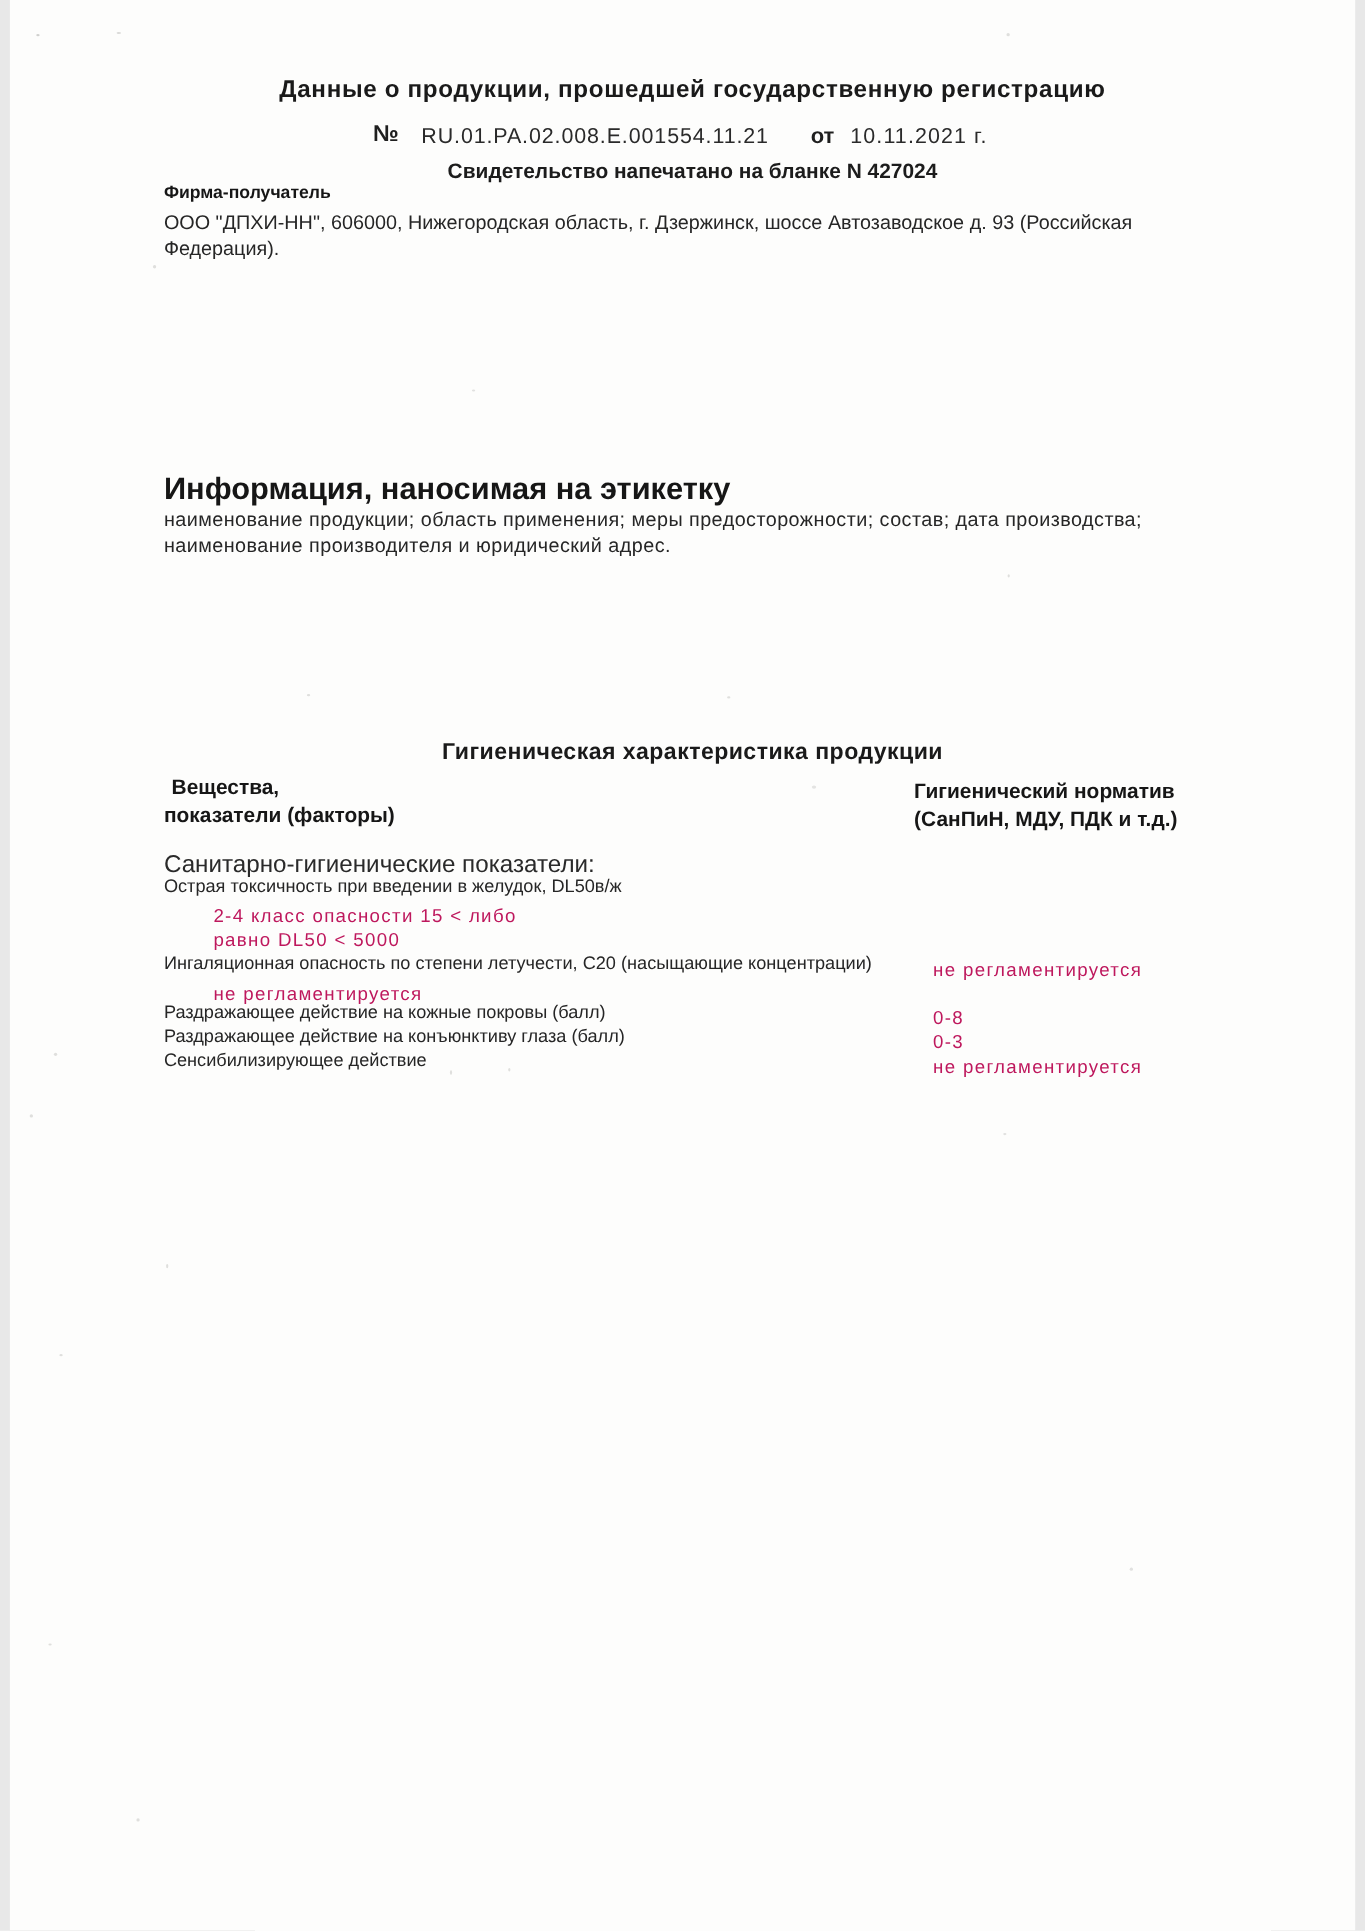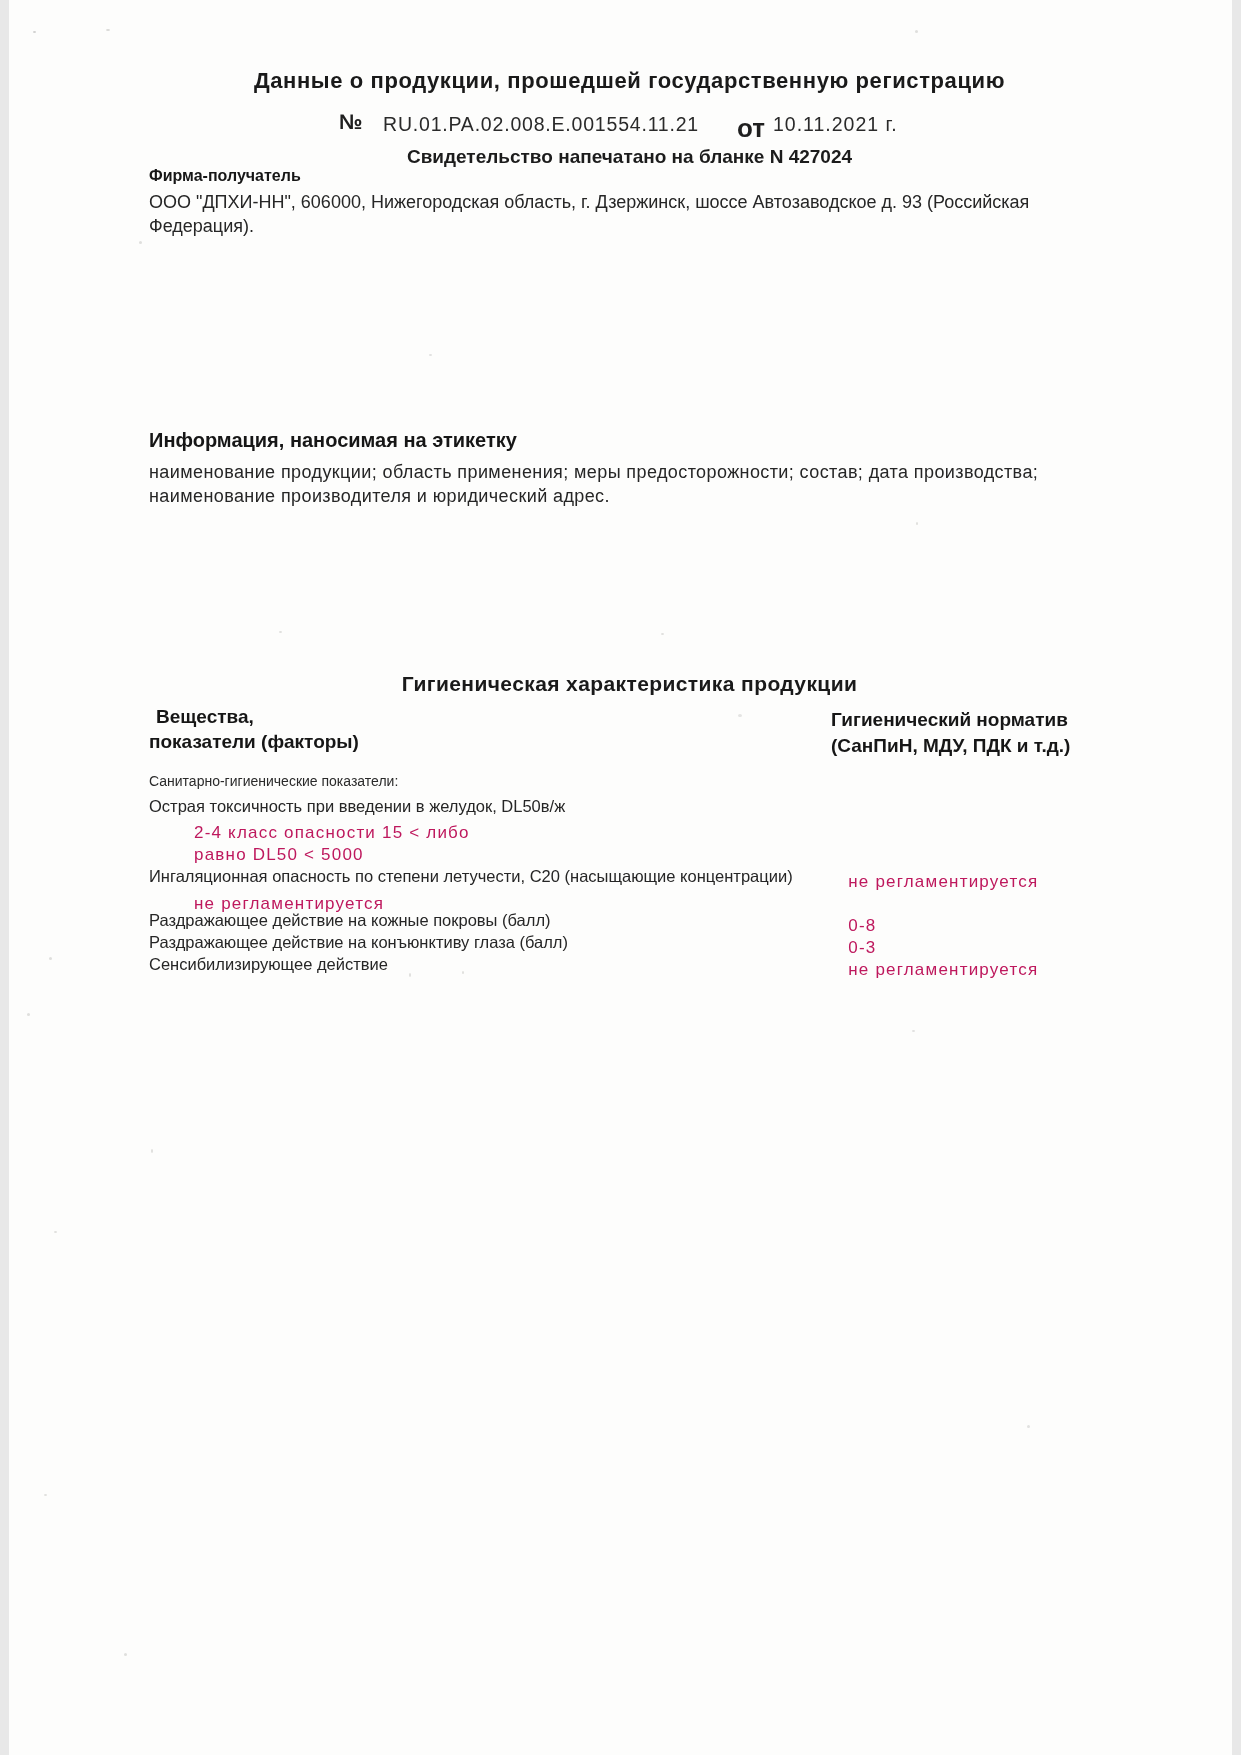--- a/index.html
+++ b/index.html
@@ -26,21 +26,21 @@
   }
   .doc-title {
     top: 68px;
     font-size: 22px;
     font-weight: bold;
     letter-spacing: 0.6px;
     color: #1a1a1a;
   }
   .reg-no-symbol   { left: 330px; top: 110px; font-size: 21px; font-weight: bold; }
   .reg-no-value    { left: 374px; top: 113px; font-size: 19.5px; letter-spacing: 0.8px; color: #2a2a2a; }
-  .reg-date-label  { left: 728px; top: 113px; font-size: 26px; font-weight: bold; }
+  .reg-date-label  { left: 728px; top: 113px; font-size: 20px; font-weight: bold; }
   .reg-date-value  { left: 764px; top: 113px; font-size: 19.5px; letter-spacing: 1px; color: #2a2a2a; }
   .blank-note {
     top: 146px;
     font-size: 19px;
     font-weight: bold;
     color: #1c1c1c;
   }
   .recipient-heading {
     left: 140px; top: 167px;
     font-size: 16px; font-weight: bold;
@@ -48,21 +48,21 @@
   }
   .recipient-address {
     left: 140px; top: 190px;
     width: 960px;
     font-size: 18px;
     line-height: 24px;
     color: #262626;
   }
   .label-info-heading {
     left: 140px; top: 429px;
-    font-size: 20px; font-weight: bold;
+    font-size: 28px; font-weight: bold;
     color: #161616;
   }
   .label-info-text {
     left: 140px; top: 461px;
     width: 960px;
     font-size: 18px;
     letter-spacing: 0.4px;
     line-height: 23.5px;
     color: #262626;
   }
@@ -81,21 +81,21 @@
   }
   .col-header-left .indent1 { padding-left: 7px; }
   .col-header-right {
     left: 822px; top: 707px;
     font-size: 19px; font-weight: bold;
     line-height: 25.5px;
     color: #161616;
   }
   .group-label {
     left: 140px; top: 773px;
-    font-size: 14px;
+    font-size: 22px;
     color: #2a2a2a;
   }
   .hygiene-table {
     left: 140px; top: 796px;
     width: 990px;
   }
   .g-row {
     display: flex;
     align-items: flex-start;
   }

